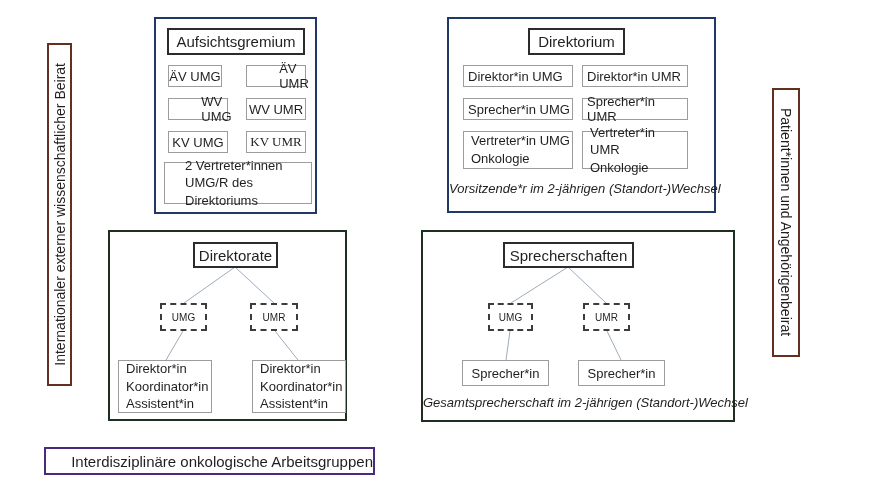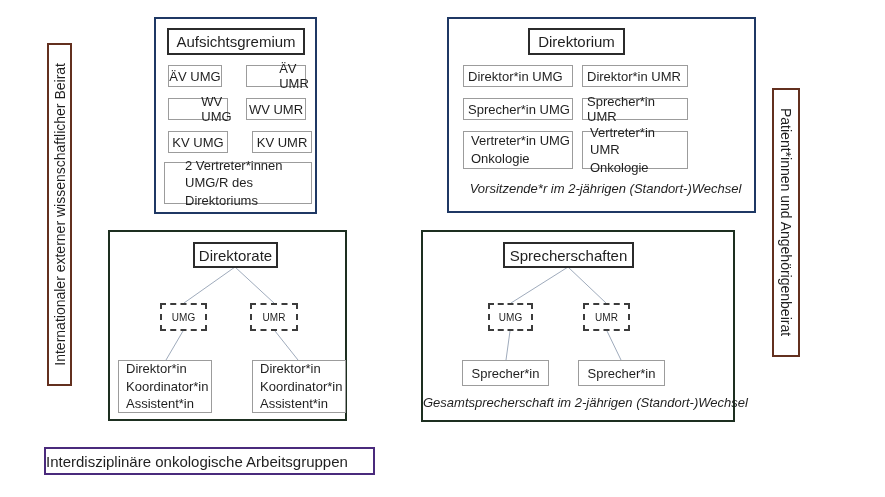--- a/index.html
+++ b/index.html
@@ -2,21 +2,21 @@
 <html><head>
 <meta charset="utf-8">
 <style>
   html,body { margin:0; padding:0; background:#ffffff; }
   body { font-family:"Liberation Sans", sans-serif; color:#1f1f1f; }
   .canvas { position:relative; width:885px; height:497px; background:#ffffff; overflow:hidden; }
   .abs { position:absolute; box-sizing:border-box; }
   .panel-blue  { border:2px solid #1f3864; background:#ffffff; }
   .panel-green { border:2px solid #1d2f20; background:#ffffff; }
   .sidebar { border:2px solid #63301f; background:#ffffff; display:flex; align-items:center; justify-content:center; }
-  .purplebar { border:2px solid #4a2a7c; background:#ffffff; display:flex; align-items:center; justify-content:flex-start; font-size:15px; }
+  .purplebar { border:2px solid #4a2a7c; background:#ffffff; display:flex; align-items:center; justify-content:flex-end; font-size:15px; }
   .titlebox { border:2px solid #2b2b2b; background:#ffffff; display:flex; align-items:center; justify-content:center; font-size:15px; }
   .cell { border:1px solid #9c9c9c; background:#ffffff; font-size:13px; display:flex; align-items:center; justify-content:center; }
   .cell-left { justify-content:flex-start; padding-left:4px; }
   .cell-multi { flex-direction:column; align-items:flex-start; justify-content:center; padding:3px 0 3px 7px; line-height:1.35; }
   .dashedbox { border:2px dashed #3c3c3c; background:#ffffff; display:flex; align-items:center; justify-content:center; font-size:10px; }
   .note { font-style:italic; font-size:13px; text-align:center; white-space:nowrap; }
   .vtext-up   { writing-mode:vertical-rl; transform:rotate(180deg); font-size:14px; white-space:nowrap; }
   .vtext-down { writing-mode:vertical-rl; font-size:14px; white-space:nowrap; }
   svg.connectors { position:absolute; left:0; top:0; width:100%; height:100%; pointer-events:none; }
   svg.connectors line { stroke:#9fabbc; stroke-width:1; }
@@ -36,44 +36,44 @@
 
   <div class="abs panel-blue" style="left:154px; top:17px; width:163px; height:197px;">
     <div class="abs titlebox" style="left:11px; top:9px; width:138px; height:27px;">
       <span>Aufsichtsgremium</span>
     </div>
     <div class="abs cell" style="left:12px; top:46px; width:54px; height:22px;">ÄV UMG</div>
     <div class="abs cell" style="left:90px; top:46px; width:60px; height:22px;padding-left:36px;">ÄV UMR</div>
     <div class="abs cell" style="left:12px; top:79px; width:60px; height:22px;padding-left:37px;">WV UMG</div>
     <div class="abs cell" style="left:90px; top:79px; width:60px; height:22px;">WV UMR</div>
     <div class="abs cell" style="left:12px; top:112px; width:60px; height:22px;">KV UMG</div>
-    <div class="abs cell" style="left:96px; top:112px; width:60px; height:22px;">KV UMR</div>
+    <div class="abs cell" style="left:90px; top:112px; width:60px; height:22px;font-family:Liberation Serif, serif;">KV UMR</div>
     <div class="abs cell cell-multi" style="left:8px; top:143px; width:148px; height:42px;padding-left:20px;">
       <span>2 Vertreter*innen</span>
       <span>UMG/R des Direktoriums</span>
     </div>
   </div>
 
-  <div class="abs panel-blue" style="left:447px; top:17px; width:309px; height:196px;">
+  <div class="abs panel-blue" style="left:447px; top:17px; width:269px; height:196px;">
     <div class="abs titlebox" style="left:79px; top:9px; width:97px; height:27px;">
       <span>Direktorium</span>
     </div>
     <div class="abs cell cell-left" style="left:14px; top:46px; width:110px; height:22px;">Direktor*in UMG</div>
     <div class="abs cell cell-left" style="left:133px; top:46px; width:106px; height:22px;">Direktor*in UMR</div>
     <div class="abs cell cell-left" style="left:14px; top:79px; width:110px; height:22px;">Sprecher*in UMG</div>
     <div class="abs cell cell-left" style="left:133px; top:79px; width:106px; height:22px;">Sprecher*in UMR</div>
     <div class="abs cell cell-multi" style="left:14px; top:112px; width:110px; height:38px;">
       <span>Vertreter*in UMG</span>
       <span>Onkologie</span>
     </div>
     <div class="abs cell cell-multi" style="left:133px; top:112px; width:106px; height:38px;">
       <span>Vertreter*in UMR</span>
       <span>Onkologie</span>
     </div>
-    <div class="abs note" style="left:0px; top:162px; width:100%;padding-left:8px;">Vorsitzende*r im 2-jährigen (Standort-)Wechsel</div>
+    <div class="abs note" style="left:0px; top:162px; width:100%;">Vorsitzende*r im 2-jährigen (Standort-)Wechsel</div>
   </div>
 
   <div class="abs panel-green" style="left:108px; top:230px; width:239px; height:191px;">
     <svg class="connectors" viewBox="0 0 235 187">
       <line x1="125" y1="35" x2="74" y2="71"></line>
       <line x1="125" y1="35" x2="164" y2="71"></line>
       <line x1="73" y1="99" x2="56" y2="128"></line>
       <line x1="165" y1="99" x2="188" y2="128"></line>
     </svg>
     <div class="abs titlebox" style="left:83px; top:10px; width:85px; height:26px;">

